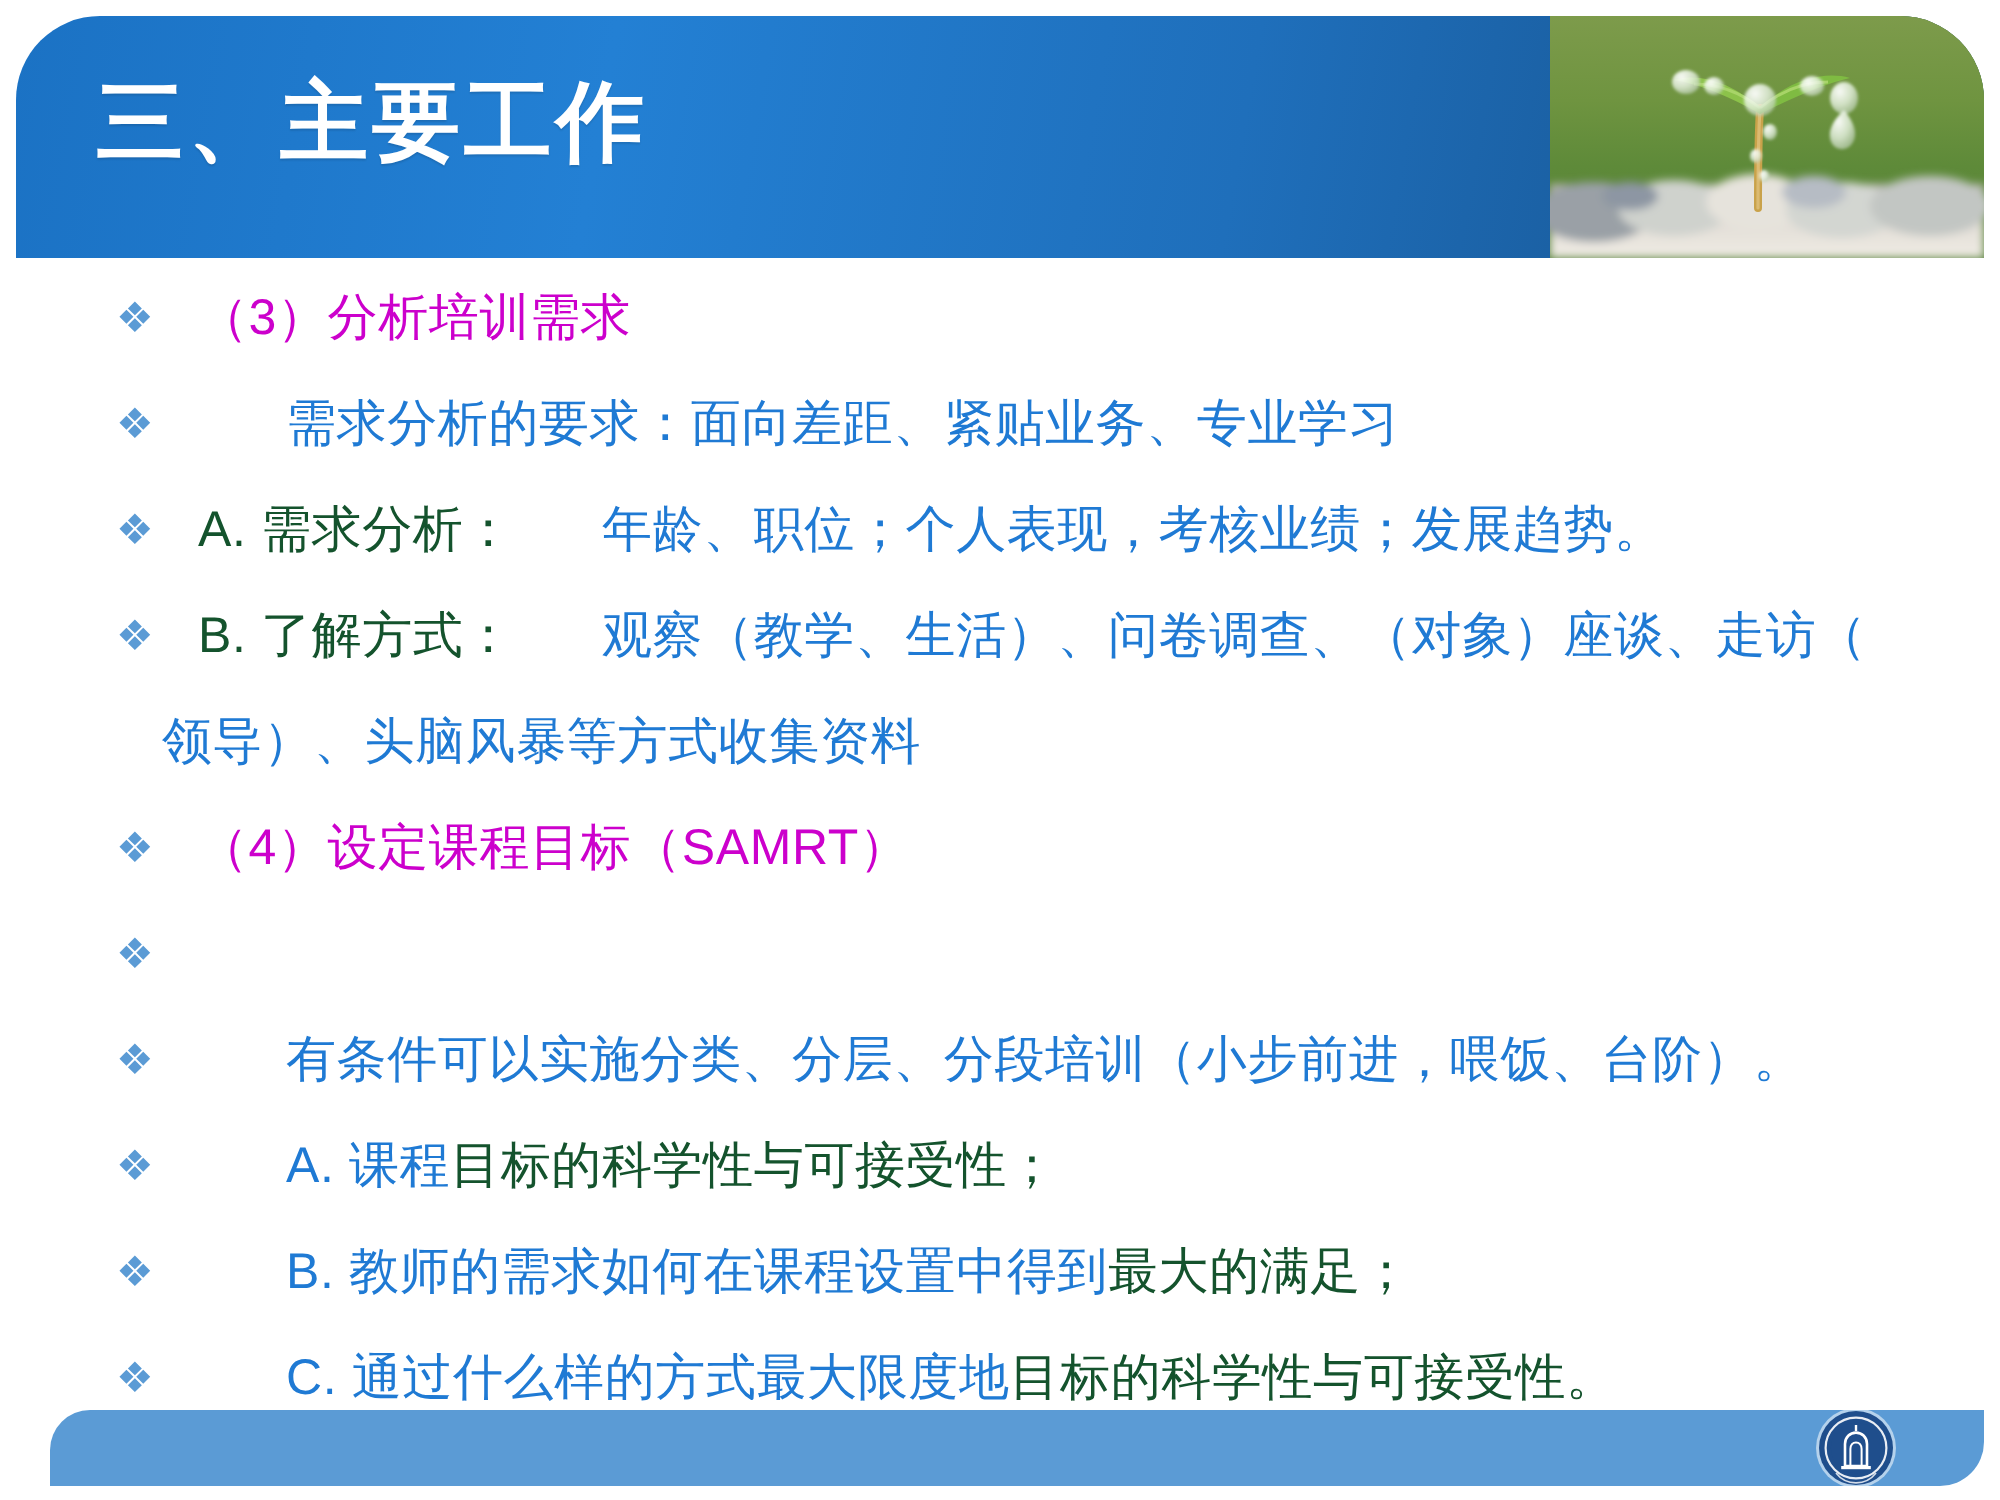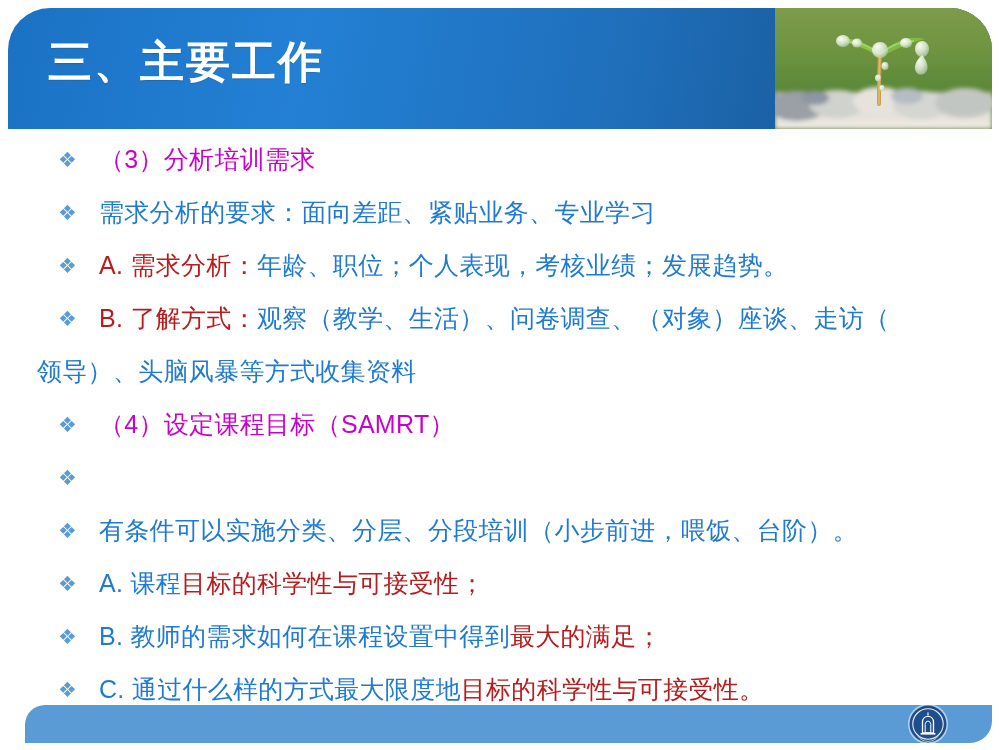--- a/index.html
+++ b/index.html
@@ -100,22 +100,22 @@
     position: relative;
     min-height: 53px;
     font-size: 25px;
     line-height: 53px;
     white-space: nowrap;
   }
   .cont-line .line-text { padding-left: 37px; }
 
   
   .c-magenta { color: #cc00cc; text-align: center; }
-  .c-blue    { color: #1f7ad4; }
-  .c-green   { color: #b91c1c; }
+  .c-blue    { color: #1f7ad4; margin-left: 44px; }
+  .c-green   { color: #14532d; }
 
   
   #bottom-band {
     position: absolute;
     left: 25px;
     top: 705px;
     width: 967px;
     height: 38px;
     background: #5b9bd5;
     border-top-left-radius: 20px;

